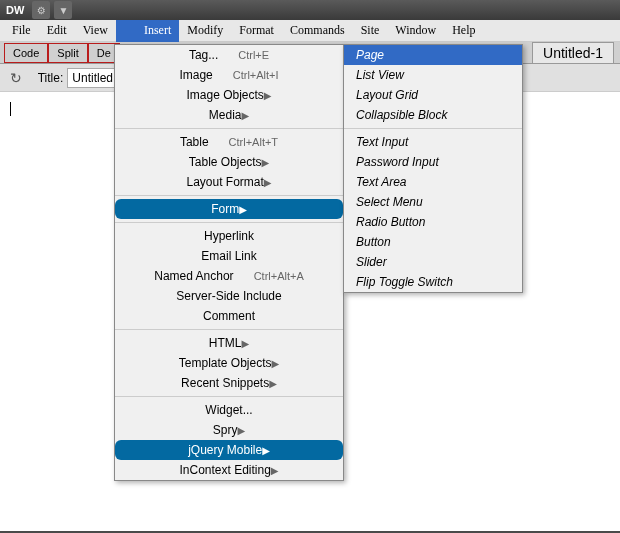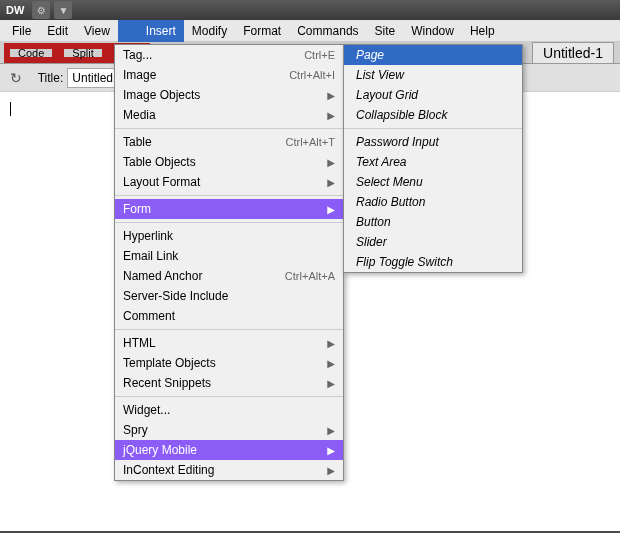--- a/index.html
+++ b/index.html
@@ -42,20 +42,21 @@
     }
 
     
     .menu-bar {
       background: #e8e8e8;
       height: 22px;
       display: flex;
       align-items: center;
       padding: 0 4px;
       border-bottom: 1px solid #ccc;
+      font-family: Liberation Serif, serif;
     }
     .menu-item {
       padding: 2px 8px;
       font-size: 12px;
       color: #000;
       cursor: pointer;
       height: 22px;
       display: flex;
       align-items: center;
     }
@@ -98,21 +99,21 @@
       display: flex;
       align-items: center;
       padding: 0 6px;
       gap: 4px;
       border-bottom: 1px solid #ccc;
     }
     .toolbar-btn {
       padding: 2px 8px;
       font-size: 11px;
       background: #d0d0d0;
-      border: 6px solid #b91c1c;
+      border: 1px solid #b91c1c;
       cursor: pointer;
       height: 20px;
       display: flex;
       align-items: center;
     }
     .toolbar-refresh {
       font-size: 14px;
       color: #555;
       cursor: pointer;
       padding: 2px 4px;
@@ -156,32 +157,33 @@
       position: absolute;
       top: 44px;
       left: 114px;
       width: 230px;
       background: #f0f0f0;
       border: 1px solid #888;
       box-shadow: 2px 2px 5px rgba(0,0,0,0.3);
       z-index: 100;
     }
     .menu-dropdown-item {
-      padding: 3px 8px;
+      padding: 3px 0;
       font-size: 12px;
       color: #000;
       display: flex;
       align-items: center;
-      justify-content: space-between;
+      justify-content: center;
       cursor: pointer;
       white-space: nowrap;
     }
     .menu-dropdown-item.active {
-      background: #8b5cf6;
-      color: white;
+      background: #0369a1;
+      color: white;
+      border-radius: 6px;
     }
     .menu-dropdown-item .shortcut {
       color: #666;
       font-size: 11px;
       margin-left: 20px;
     }
     .menu-dropdown-item .arrow {
       color: #666;
       font-size: 10px;
     }
@@ -349,20 +351,21 @@
       <span class="arrow">▶</span>
     </div>
   </div>
 
 <div class="form-submenu">
 <div class="submenu-item highlighted">Page</div>
     <div class="submenu-item">List View</div>
     <div class="submenu-item">Layout Grid</div>
     <div class="submenu-item">Collapsible Block</div>
     <div class="submenu-separator"></div>
+    <div class="submenu-item">Text Input</div>
     <div class="submenu-item">Password Input</div>
     <div class="submenu-item">Text Area</div>
     <div class="submenu-item">Select Menu</div>
     <div class="submenu-item">Radio Button</div>
     <div class="submenu-item">Button</div>
     <div class="submenu-item">Slider</div>
     <div class="submenu-item">Flip Toggle Switch</div>
   </div>
 
 </body></html>

